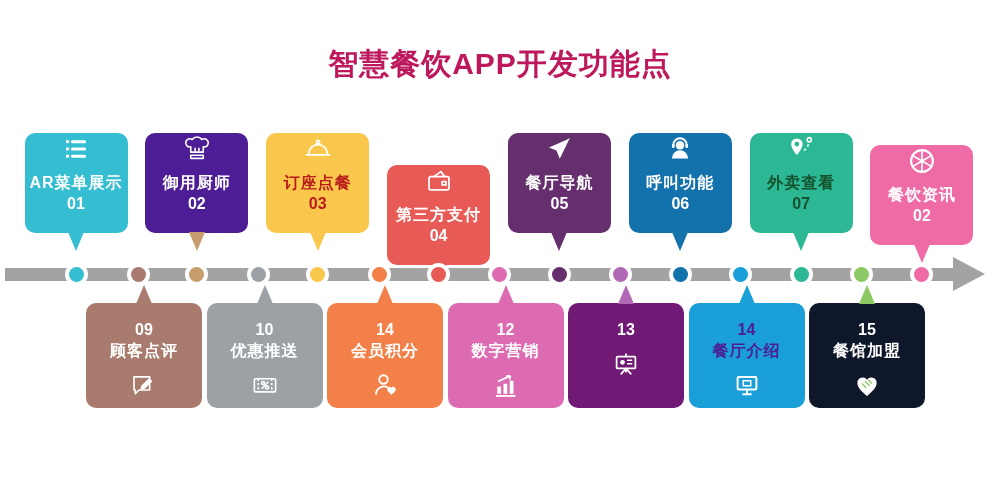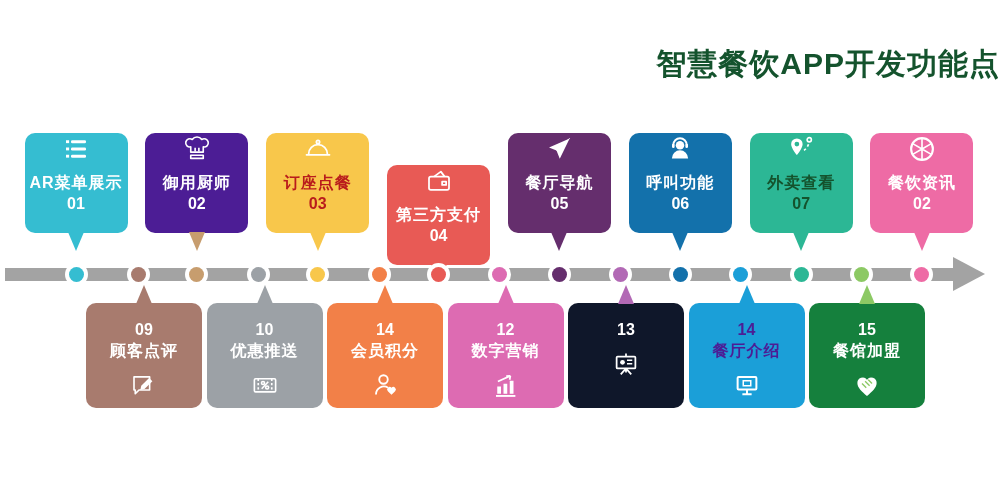--- a/index.html
+++ b/index.html
@@ -32,21 +32,21 @@
   .tail { position:absolute; left:50%; transform:translateX(-50%); width:0; height:0;
     border-left:8px solid transparent; border-right:8px solid transparent; }
   .card.top .tail { bottom:-18px; border-top-width:19px; border-top-style:solid; }
   .card.bottom .tail { top:-18px; border-bottom-width:19px; border-bottom-style:solid; }
   svg { display:block; }
 </style>
 </head>
 <body>
 
 <div class="stage">
-  <div class="title" style="color: #14532d; text-align: right;">智慧餐饮APP开发功能点</div>
+  <div class="title" style="color: #be185d;">智慧餐饮APP开发功能点</div>
   <div class="tl-bar" style="background: rgb(163, 163, 163);"></div>
   <div class="tl-arrow" style="border-left-color: rgb(163, 163, 163);"></div>
   <div id="cards">
       <div class="card top" style="left: 24.5px; background: rgb(53, 189, 209); color: rgb(255, 255, 255);">
         <div class="icon">
           <svg width="30" height="30" viewBox="0 0 24 24">
             <g fill="#ffffff">
               <rect x="8" y="5" width="12" height="2.3" rx="1"></rect>
               <rect x="8" y="10.8" width="12" height="2.3" rx="1"></rect>
               <rect x="8" y="16.6" width="12" height="2.3" rx="1"></rect>
@@ -128,21 +128,21 @@
           <svg width="30" height="30" viewBox="0 0 24 24">
             <path d="M8.7 3.5 a4.6 4.6 0 0 1 4.6 4.6 c0 3.2-4.6 8.6-4.6 8.6 S4.1 11.3 4.1 8.1 A4.6 4.6 0 0 1 8.7 3.5 z M8.7 9.9 a1.9 1.9 0 1 0 0-3.8 1.9 1.9 0 0 0 0 3.8z" fill="#ffffff" fill-rule="evenodd"></path>
             <circle cx="18.6" cy="4.6" r="1.7" fill="none" stroke="#ffffff" stroke-width="1.3"></circle>
             <path d="M18 8.2 c-0.8 2.6-2.6 4.2-4.6 5.8" fill="none" stroke="#ffffff" stroke-width="1.3" stroke-dasharray="2 2.2"></path>
           </svg>
         </div>
         <div class="label">外卖查看</div>
         <div class="num">07</div>
         <div class="tail" style="border-top-color: rgb(44, 183, 149);"></div>
       </div>
-      <div class="card top" style="left: 870.499px; background: rgb(238, 107, 165); color: rgb(255, 255, 255);">
+      <div class="card top" style="left: 870.499px; background: rgb(238, 107, 165); color: rgb(255, 255, 255); margin-top: 12px;">
         <div class="icon">
           <svg width="30" height="30" viewBox="0 0 24 24" fill="none" stroke="#ffffff">
             <circle cx="12" cy="12" r="8.7" stroke-width="1.7"></circle>
             <g stroke-width="1.3">
               <path d="M12 3.8 V12 M12 12 L19.1 7.9 M12 12 L19.1 16.1 M12 12 V20.2 M12 12 L4.9 16.1 M12 12 L4.9 7.9"></path>
             </g>
           </svg>
         </div>
         <div class="label">餐饮资讯</div>
         <div class="num">02</div>
@@ -194,21 +194,21 @@
               <rect x="5" y="13.2" width="3" height="5.8"></rect>
               <rect x="10" y="11" width="3" height="8"></rect>
               <rect x="15" y="8.6" width="3" height="10.4"></rect>
               <rect x="4" y="20" width="15.5" height="1.5"></rect>
             </g>
             <path d="M5.5 9.2 L15.5 4.6 M15.5 4.6 l-3.3 0.2 M15.5 4.6 l-0.6 3.2" fill="none" stroke="#ffffff" stroke-width="1.4"></path>
           </svg>
         </div>
         <div class="tail" style="border-bottom-color: rgb(221, 107, 178);"></div>
       </div>
-      <div class="card bottom" style="left: 568px; background: #0f172a; color: rgb(255, 255, 255);">
+      <div class="card bottom" style="left: 568px; background: #701a75; color: rgb(255, 255, 255);">
         <div class="num">13</div>
         <div class="icon">
           <svg width="30" height="30" viewBox="0 0 24 24" fill="none" stroke="#ffffff" stroke-width="1.4">
             <rect x="4.5" y="6" width="15" height="9.5" rx="0.8"></rect>
             <path d="M12 3.6 v2.4 M12 15.5 l-4.2 4.8 M12 15.5 l4.2 4.8 M12 15.5 v3.2"></path>
             <circle cx="9.2" cy="10.6" r="1.9" fill="#ffffff" stroke="none"></circle>
             <path d="M12.8 9 h4.2 M12.8 11.8 h4.2" stroke-width="1.1"></path>
           </svg>
         </div>
         <div class="tail" style="border-bottom-color: rgb(178, 105, 181);"></div>
@@ -218,21 +218,21 @@
         <div class="label">餐厅介绍</div>
         <div class="icon">
           <svg width="30" height="30" viewBox="0 0 24 24" fill="none" stroke="#ffffff" stroke-width="1.6">
             <rect x="4.5" y="5.5" width="15" height="10" rx="0.8"></rect>
             <path d="M9 8.5 h6 v4 h-6 z" stroke-width="1.2"></path>
             <path d="M12 15.5 v3.2 M8.3 19.4 h7.4"></path>
           </svg>
         </div>
         <div class="tail" style="border-bottom-color: rgb(27, 159, 216);"></div>
       </div>
-      <div class="card bottom" style="left: 809px; background: #15803d; color: rgb(255, 255, 255);">
+      <div class="card bottom" style="left: 809px; background: #0f172a; color: rgb(255, 255, 255);">
         <div class="num">15</div>
         <div class="label">餐馆加盟</div>
         <div class="icon">
           <svg width="30" height="30" viewBox="0 0 24 24">
             <path d="M12 20.8 C8 17.2 4.3 14.2 4.3 10.3 A4.3 4.3 0 0 1 12 7.7 A4.3 4.3 0 0 1 19.7 10.3 C19.7 14.2 16 17.2 12 20.8 z" fill="#ffffff"></path>
             <path d="M8 10.8 l3.4 3.4 M10.5 9 l3.6 3.6 M13 7.8 l3 3" stroke="#8cc964" stroke-width="1.1" fill="none"></path>
           </svg>
         </div>
         <div class="tail" style="border-bottom-color: rgb(140, 201, 100);"></div>
       </div>

